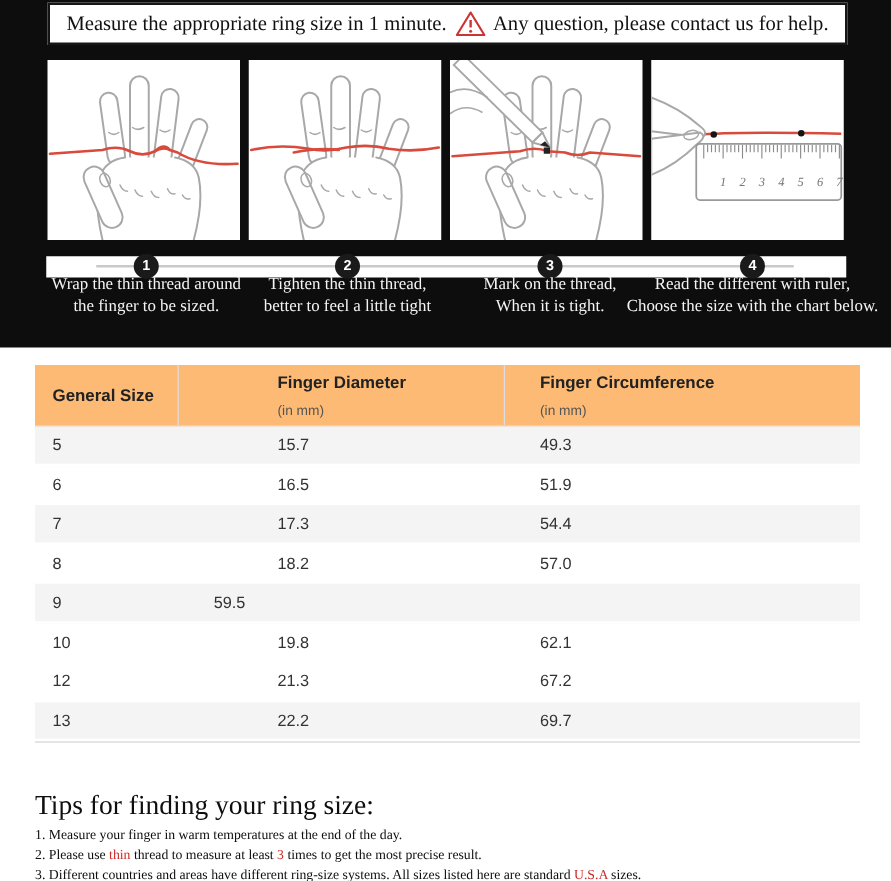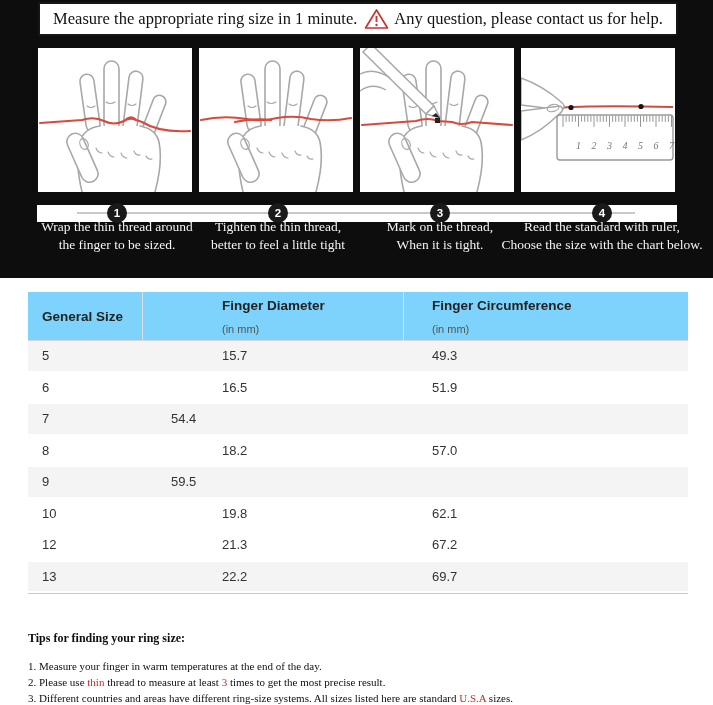--- a/index.html
+++ b/index.html
@@ -19,39 +19,39 @@
   .stepline{position:absolute;left:40px;right:42px;top:7px;height:2px;background:#c9c9c9;}
   .stepcircle{position:absolute;top:-2px;width:20px;height:20px;border-radius:50%;
               background:#1a1a1a;color:#ffffff;font-family:"Liberation Sans","DejaVu Sans",sans-serif;
               font-size:11.5px;font-weight:bold;display:flex;align-items:center;justify-content:center;}
   .captions{position:absolute;left:0;top:218px;width:713px;height:40px;}
   .caption{position:absolute;width:210px;text-align:center;color:#f4f4f4;font-size:13.5px;line-height:17.5px;}
   .caption span{display:block;white-space:nowrap;}
   
   .size-table{position:absolute;left:28px;top:292px;width:660px;
               font-family:"Liberation Sans","DejaVu Sans",sans-serif;border-bottom:1px solid #c9c9c9;}
-  .thead{position:relative;height:48px;background:#7dd3fc;border-bottom:1px solid #d6d6d6;
+  .thead{position:relative;height:48px;background:#fdba74;border-bottom:1px solid #d6d6d6;
          display:flex;align-items:center;}
   .thcell{box-sizing:border-box;}
   .thcell .lbl{display:block;font-size:13.5px;font-weight:bold;color:#222;}
   .thcell .sub{display:block;font-size:11px;color:#555;margin-top:10px;}
   .thead .c0{width:115px;padding-left:14px;border-right:1px solid #dedede;align-self:stretch;
              display:flex;flex-direction:column;justify-content:center;}
   .thead .c1{width:261px;padding-left:79px;border-right:1px solid #dedede;align-self:stretch;
              display:flex;flex-direction:column;justify-content:center;}
   .thead .c2{flex:1;padding-left:28px;}
   .trow{height:29.5px;display:flex;align-items:center;border-bottom:2px solid #ffffff;}
   .trow.shade{background:#f4f4f4;}
   .tc{font-size:13px;color:#333;box-sizing:border-box;}
   .tc.c0{width:115px;padding-left:14px;}
   .tc.c1{width:261px;padding-left:79px;}
   .tc.c2{flex:1;padding-left:28px;}
   
   .tips{position:absolute;left:28px;top:631px;width:672px;color:#0e0e0e;}
-  .tips-title{font-size:12px;font-weight:bold;margin-bottom:13px;}
+  .tips-title{font-size:22px;font-weight:normal;margin-bottom:4px;}
   .tip-line{font-size:11px;line-height:15.8px;white-space:nowrap;}
   .tip-line .red{color:#cc2a2a;}
   .hidden-defs{position:absolute;width:0;height:0;overflow:hidden;}
 </style>
 </head>
 <body>
 
 <div class="page">
 
   <svg class="hidden-defs" aria-hidden="true">
@@ -210,21 +210,21 @@
       </div>
       <div class="caption" style="left:173px">
         <span>Tighten the thin thread,</span>
         <span>better to feel a little tight</span>
       </div>
       <div class="caption" style="left:335px">
         <span>Mark on the thread,</span>
         <span>When it is tight.</span>
       </div>
       <div class="caption" style="left:497px">
-        <span>Read the standard with ruler,</span>
+        <span>Read the different with ruler,</span>
         <span>Choose the size with the chart below.</span>
       </div>
     </div>
   </div>
 
   <div class="size-table">
     <div class="thead">
       <div class="thcell c0">
         <span class="lbl">General Size</span>
       </div>
@@ -243,20 +243,21 @@
           <span class="tc c1">15.7</span>
           <span class="tc c2">49.3</span>
         </div>
         <div class="trow">
           <span class="tc c0">6</span>
           <span class="tc c1">16.5</span>
           <span class="tc c2">51.9</span>
         </div>
         <div class="trow shade">
           <span class="tc c0">7</span>
+          <span class="tc c1">17.3</span>
           <span class="tc c2">54.4</span>
         </div>
         <div class="trow">
           <span class="tc c0">8</span>
           <span class="tc c1">18.2</span>
           <span class="tc c2">57.0</span>
         </div>
         <div class="trow shade">
           <span class="tc c0">9</span>
           <span class="tc c2">59.5</span>

